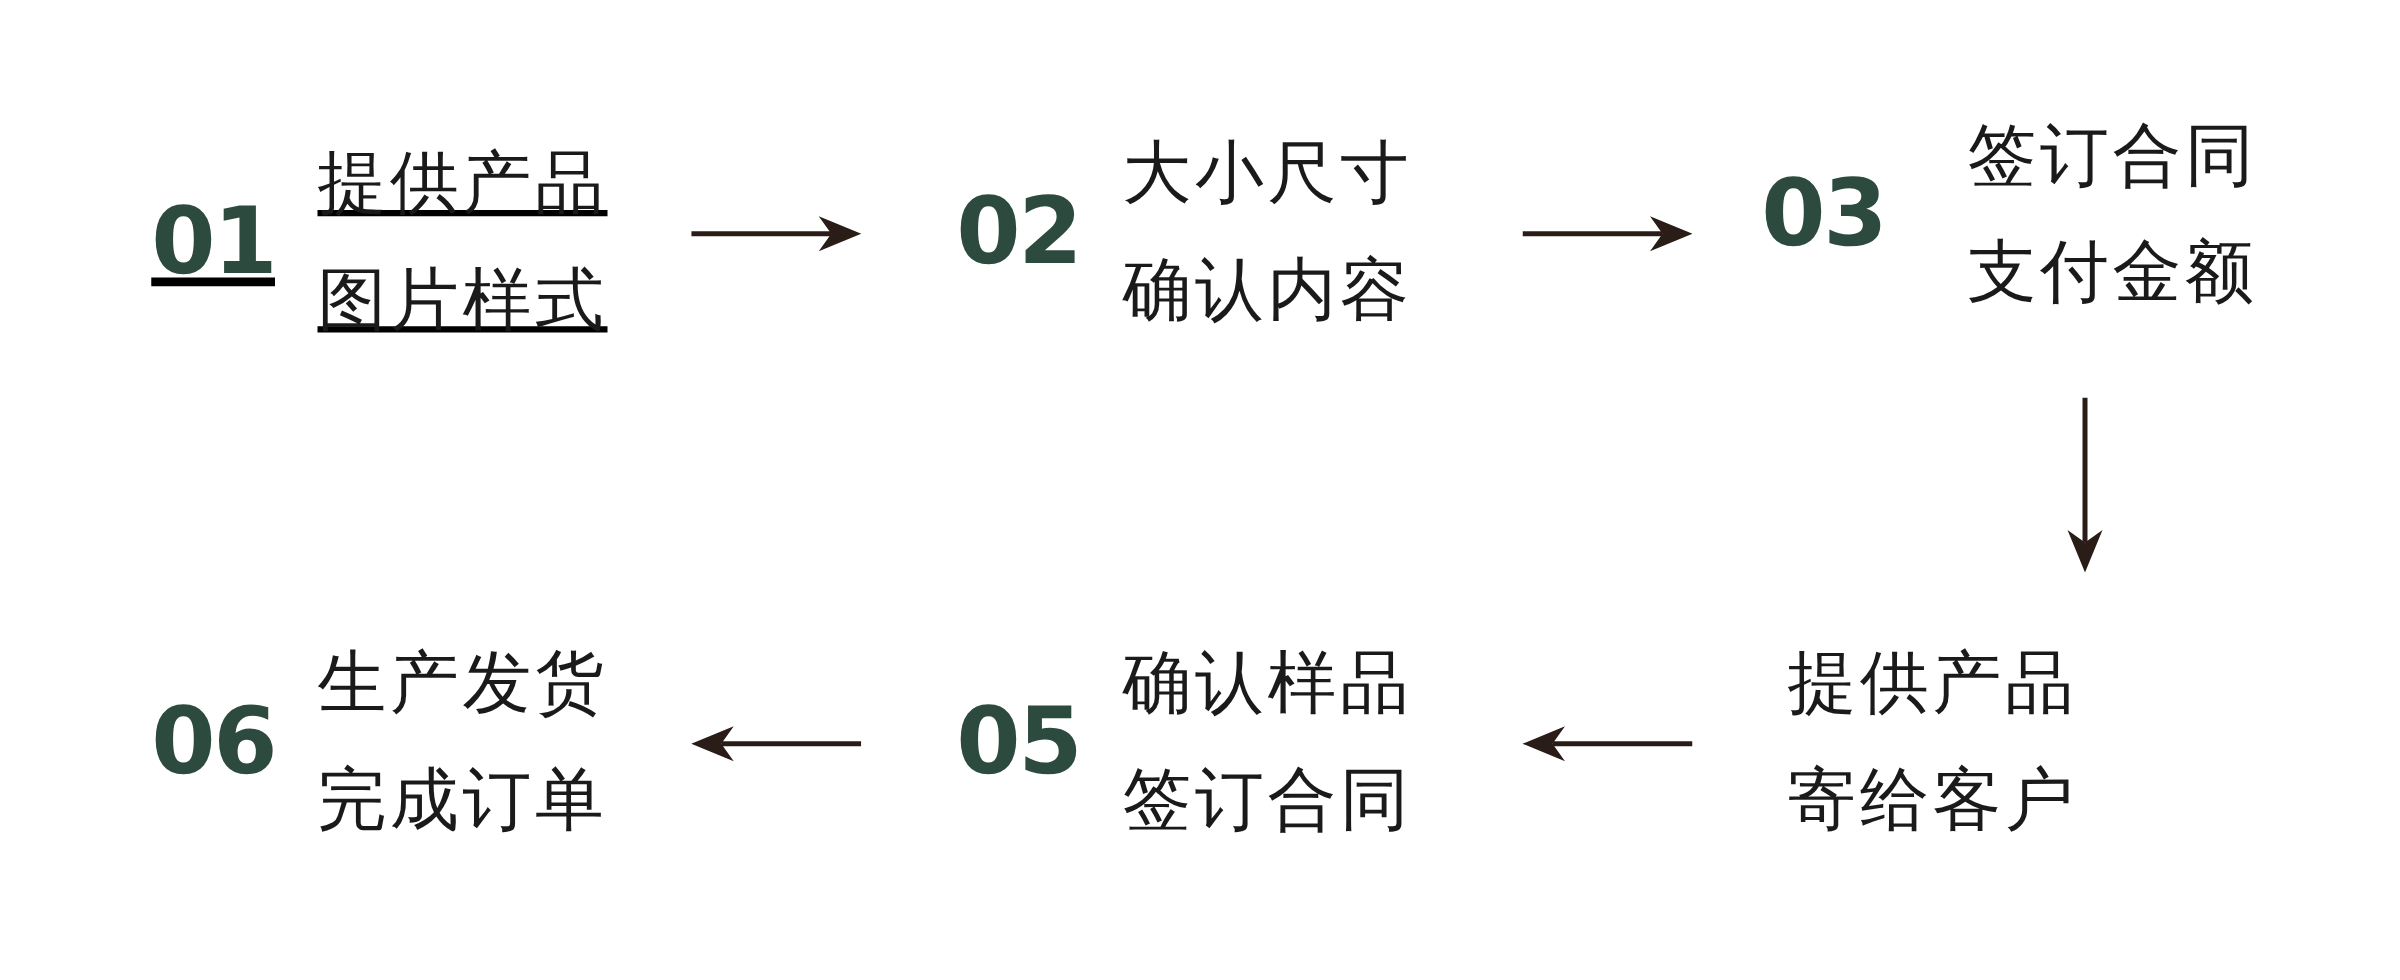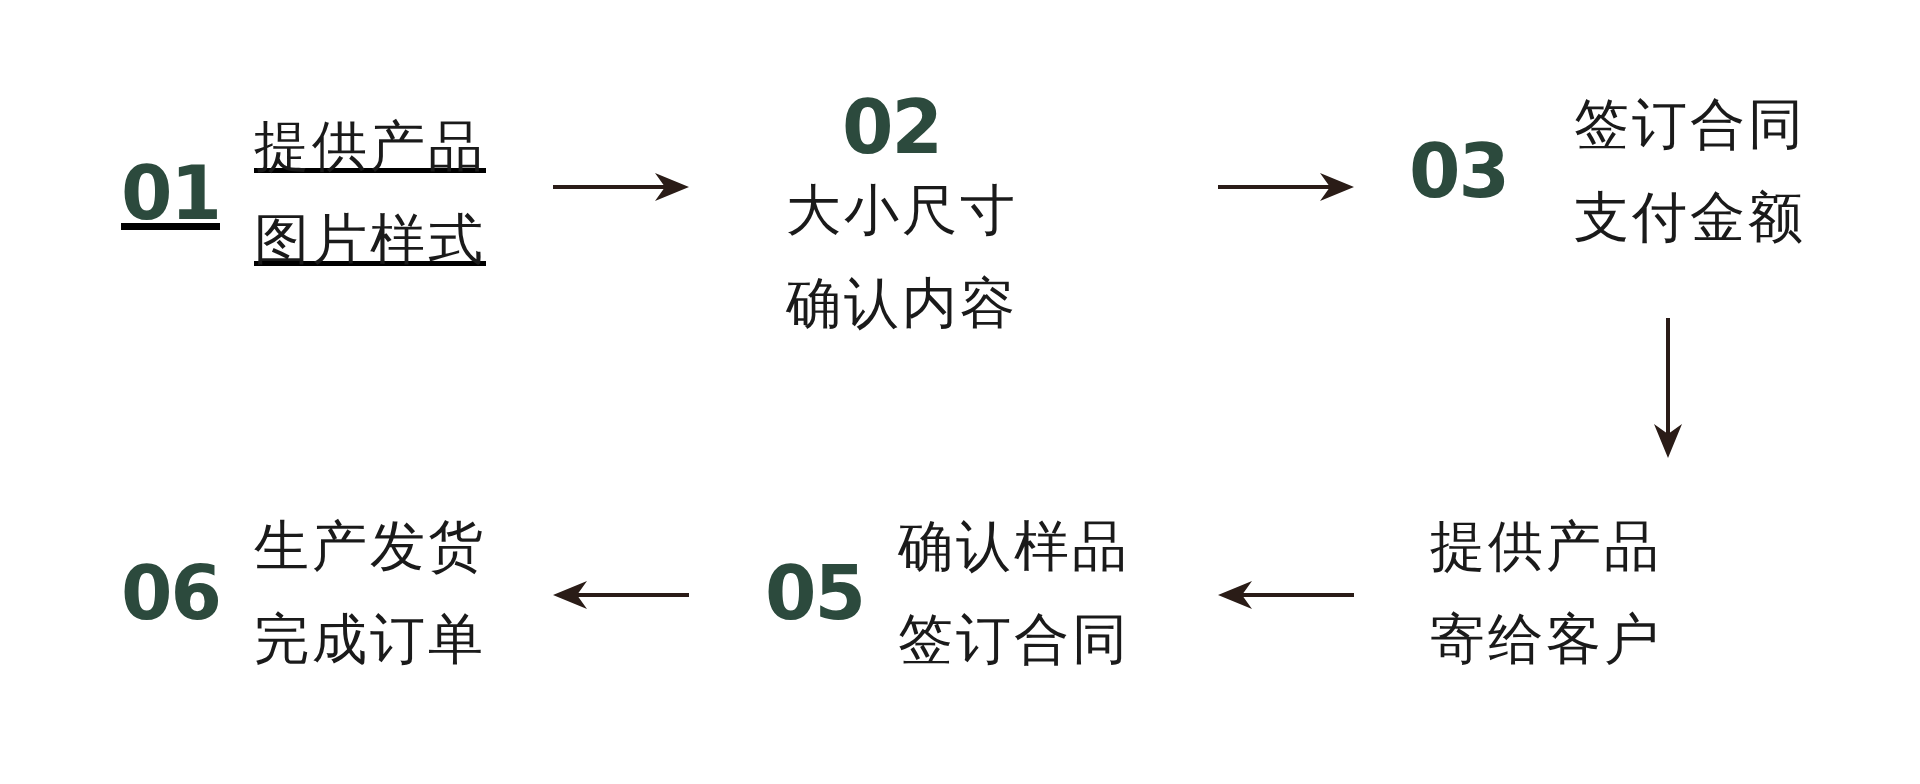--- a/index.html
+++ b/index.html
@@ -47,21 +47,21 @@
     white-space: nowrap;
   }
   .step-text .line { display: block; }
   .arrow { position: absolute; }
   .arrow svg { display: block; }
   .arrow .shaft { stroke: var(--arrow-dark); stroke-width: 4; }
   .arrow .head { fill: var(--arrow-dark); }
 
   
   #step-1 { left: 108px;  top: 98px; text-decoration: underline; }
-  #step-2 { left: 752px;  top: 90px; flex-direction: column; }
+  #step-2 { left: 752px;  top: 90px; }
   #step-3 { left: 1396px; top: 76px; gap: 32px; }
   #step-4 { left: 1396px; top: 498px; }
   #step-5 { left: 752px;  top: 498px; }
   #step-6 { left: 108px;  top: 498px; }
 
   #arrow-1 { left: 553px;  top: 169px; }
   #arrow-2 { left: 1218px; top: 169px; }
   #arrow-3 { left: 1650px; top: 318px; }
   #arrow-4 { left: 1218px; top: 577px; }
   #arrow-5 { left: 553px;  top: 577px; }

